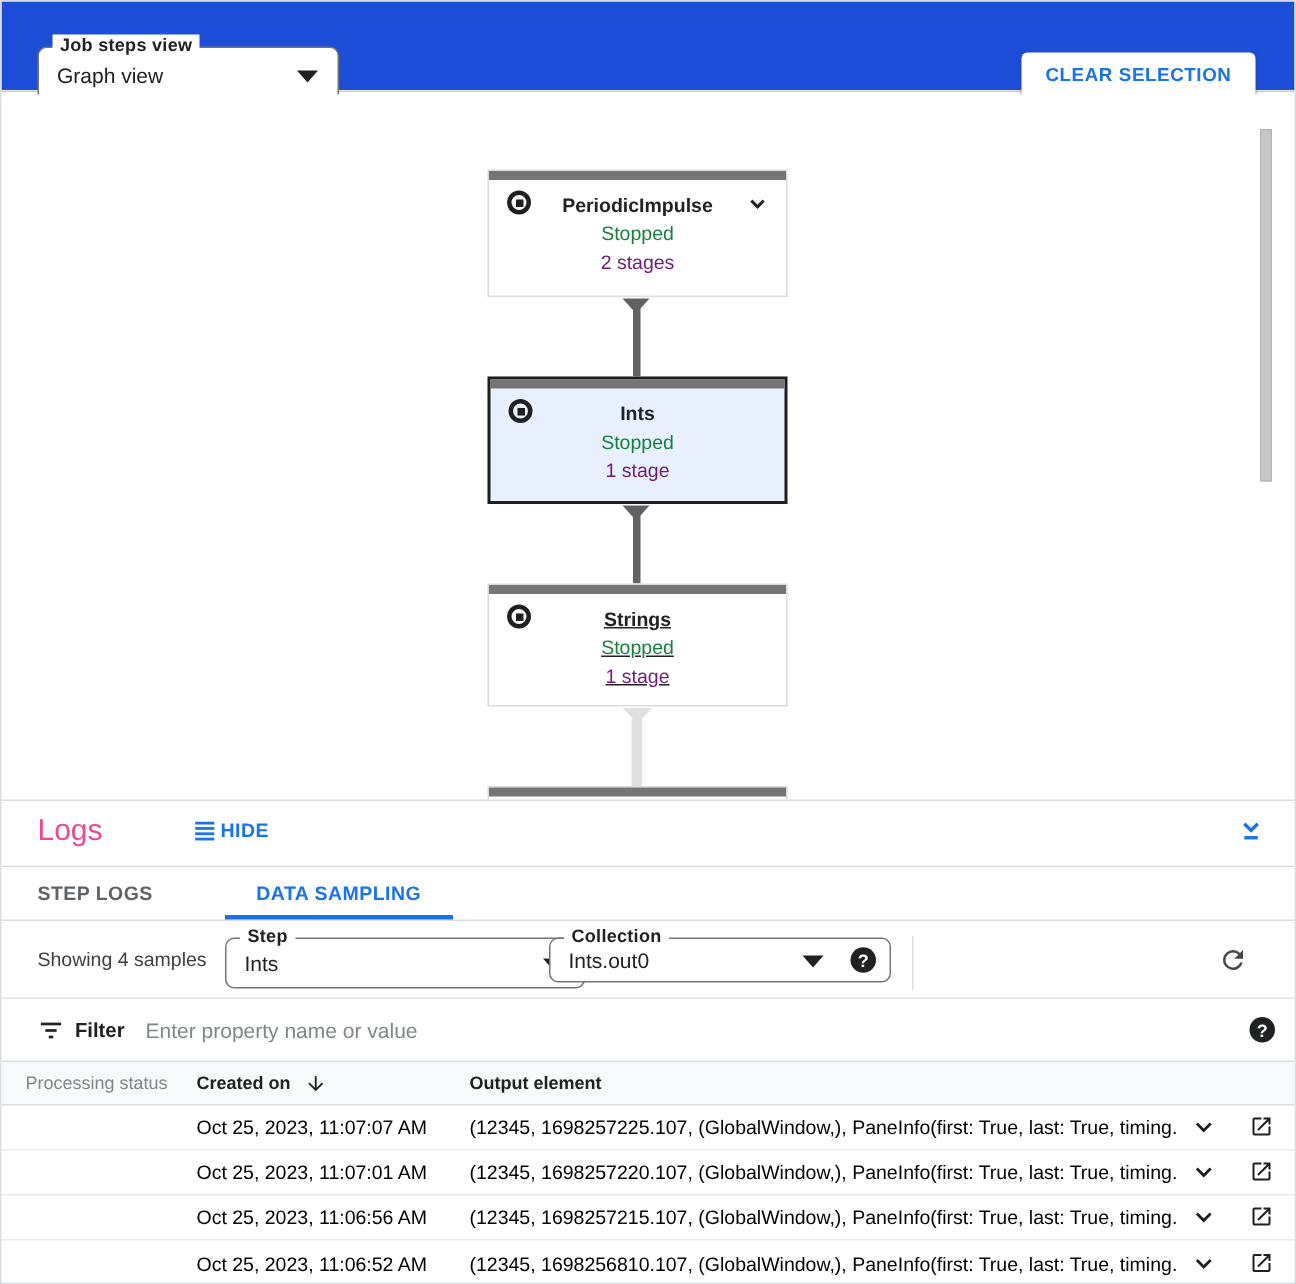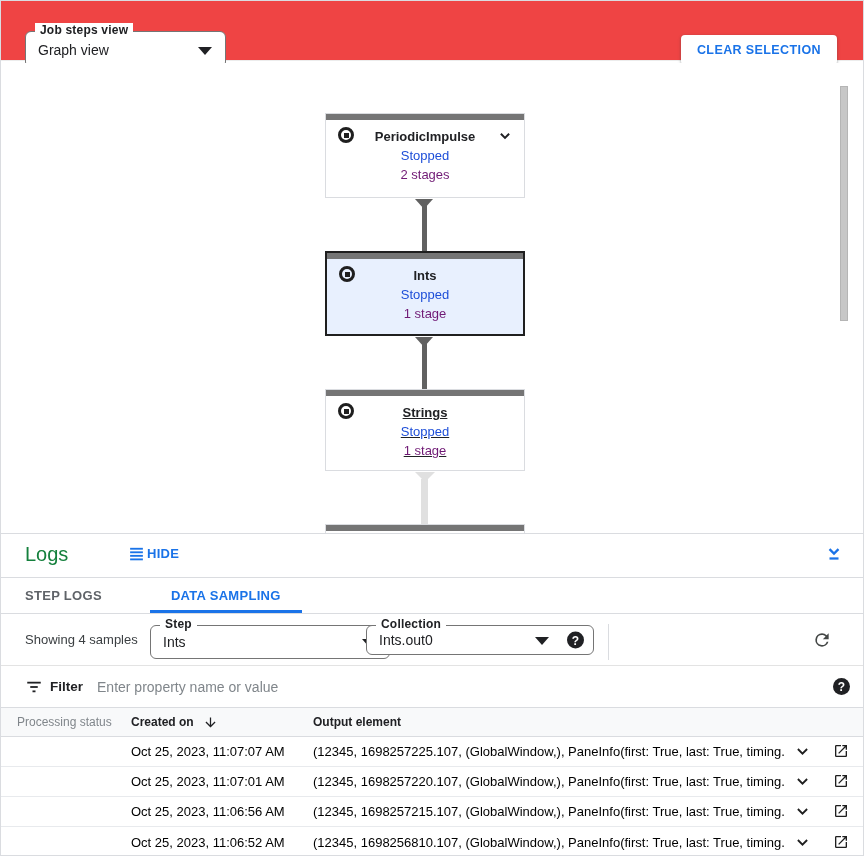--- a/index.html
+++ b/index.html
@@ -3,21 +3,21 @@
 <meta charset="utf-8">
 <style>
   * { margin:0; padding:0; box-sizing:border-box; }
   html,body { background:#fff; }
   .page {
     position:relative; width:864px; height:856px;
     border:1px solid #dadce0; background:#fff; overflow:hidden;
     font-family:"Liberation Sans", sans-serif; color:#202124;
   }
   
-  .graph-toolbar { position:absolute; top:0; left:0; right:0; height:60px; background:#ef4444; border-bottom:1px solid #ececec; }
+  .graph-toolbar { position:absolute; top:0; left:0; right:0; height:60px; background:#1d4ed8; border-bottom:1px solid #ececec; }
   .select-field { position:absolute; border:1px solid #757575; border-radius:6px; background:#fff; }
   .select-field .fl-label {
     position:absolute; top:-9px; left:9px; background:#fff; padding:0 5px;
     font-size:12px; font-weight:700; color:#202124; letter-spacing:.2px; white-space:nowrap;
   }
   .select-field .fl-value { position:absolute; left:12px; top:50%; transform:translateY(-50%); font-size:14px; color:#202124; }
   .dd-arrow { position:absolute; right:13px; top:50%; margin-top:-3px; width:0; height:0;
     border-left:7px solid transparent; border-right:7px solid transparent; border-top:8px solid #202124; }
   #job-steps-select { left:24px; top:30px; width:201px; height:37px; }
   .clear-btn {
@@ -26,39 +26,39 @@
     box-shadow:0 1px 2px rgba(60,64,67,.30), 0 1px 3px 1px rgba(60,64,67,.15);
     color:#1a73e8; font-family:"Liberation Sans",sans-serif; font-size:12.5px; font-weight:700; letter-spacing:.4px;
   }
   
   .graph-canvas { position:absolute; top:62px; left:0; right:14px; height:470px; background:#fff; overflow:hidden; }
   .node { position:absolute; left:324px; width:200px; background:#fff; border:1px solid #dadce0; }
   .node .topbar { height:6px; background:#757575; }
   .node.selected { border:2px solid #1f1f1f; background:#e8f0fe; }
   .node .body { text-align:center; padding-top:7px; position:relative; }
   .node .nname { font-size:13px; font-weight:700; color:#202124; line-height:19px; }
-  .node .nstatus { font-size:13px; color:#1d4ed8; line-height:19px; }
+  .node .nstatus { font-size:13px; color:#15803d; line-height:19px; }
   .node .nstages { font-size:13px; color:#701a75; line-height:19px; }
   .stop-circle { position:absolute; left:12px; top:7px; width:16px; height:16px;
     border:3px solid #1f1f1f; border-radius:50%; }
   .stop-circle::after { content:""; position:absolute; left:50%; top:50%; width:5px; height:5px;
     margin:-2.5px 0 0 -2.5px; background:#1f1f1f; }
   .node-chevron { position:absolute; right:10px; top:7px; width:18px; height:18px; cursor:pointer; }
   .edge-line { position:absolute; left:421px; width:5px; background:#616161; }
   .edge-arrow { position:absolute; left:414px; width:0; height:0;
     border-left:9px solid transparent; border-right:9px solid transparent; border-top:10px solid #616161; }
   .edge-line.light { background:#e0e0e0; width:7px; left:420px; }
   .edge-arrow.light { border-top-color:#e0e0e0; border-left-width:10px; border-right-width:10px; }
   .partial-node { position:absolute; left:324px; top:461px; width:200px; height:40px; background:#fff; border:1px solid #dadce0; }
   .partial-node .topbar { height:6px; background:#757575; }
   .v-scrollbar { position:absolute; right:1px; top:23px; width:8px; height:235px; background:#c7c7c7; border:1px solid #b5b5b5; }
   
   .logs-panel { position:absolute; top:532px; left:0; right:0; bottom:0; background:#fff; border-top:1px solid #dadce0; }
   .logs-header { position:relative; height:44px; border-bottom:1px solid #dadce0; }
-  .logs-title { position:absolute; left:24px; top:9px; font-size:20px; color:#15803d; }
+  .logs-title { position:absolute; left:24px; top:9px; font-size:20px; color:#ec4899; }
   .hide-btn { position:absolute; left:127px; top:11px; display:flex; align-items:center; gap:2px; cursor:pointer;
     color:#1a73e8; font-size:13px; font-weight:700; letter-spacing:.3px; }
   .collapse-btn { position:absolute; right:20px; top:11px; width:18px; height:18px; cursor:pointer; }
   
   .tabs { position:relative; height:36px; border-bottom:1px solid #dadce0; display:flex; align-items:stretch; padding-left:24px; }
   .tab { display:flex; align-items:center; font-size:13px; font-weight:700; letter-spacing:.3px; cursor:pointer; position:relative; }
   .tab.inactive { color:#5f6368; padding-right:24px; }
   .tab.active { color:#1a73e8; padding:0 21px; margin-left:24px; }
   .tab.active::after { content:""; position:absolute; left:0; right:0; bottom:0; height:3px; background:#1a73e8; }
   

